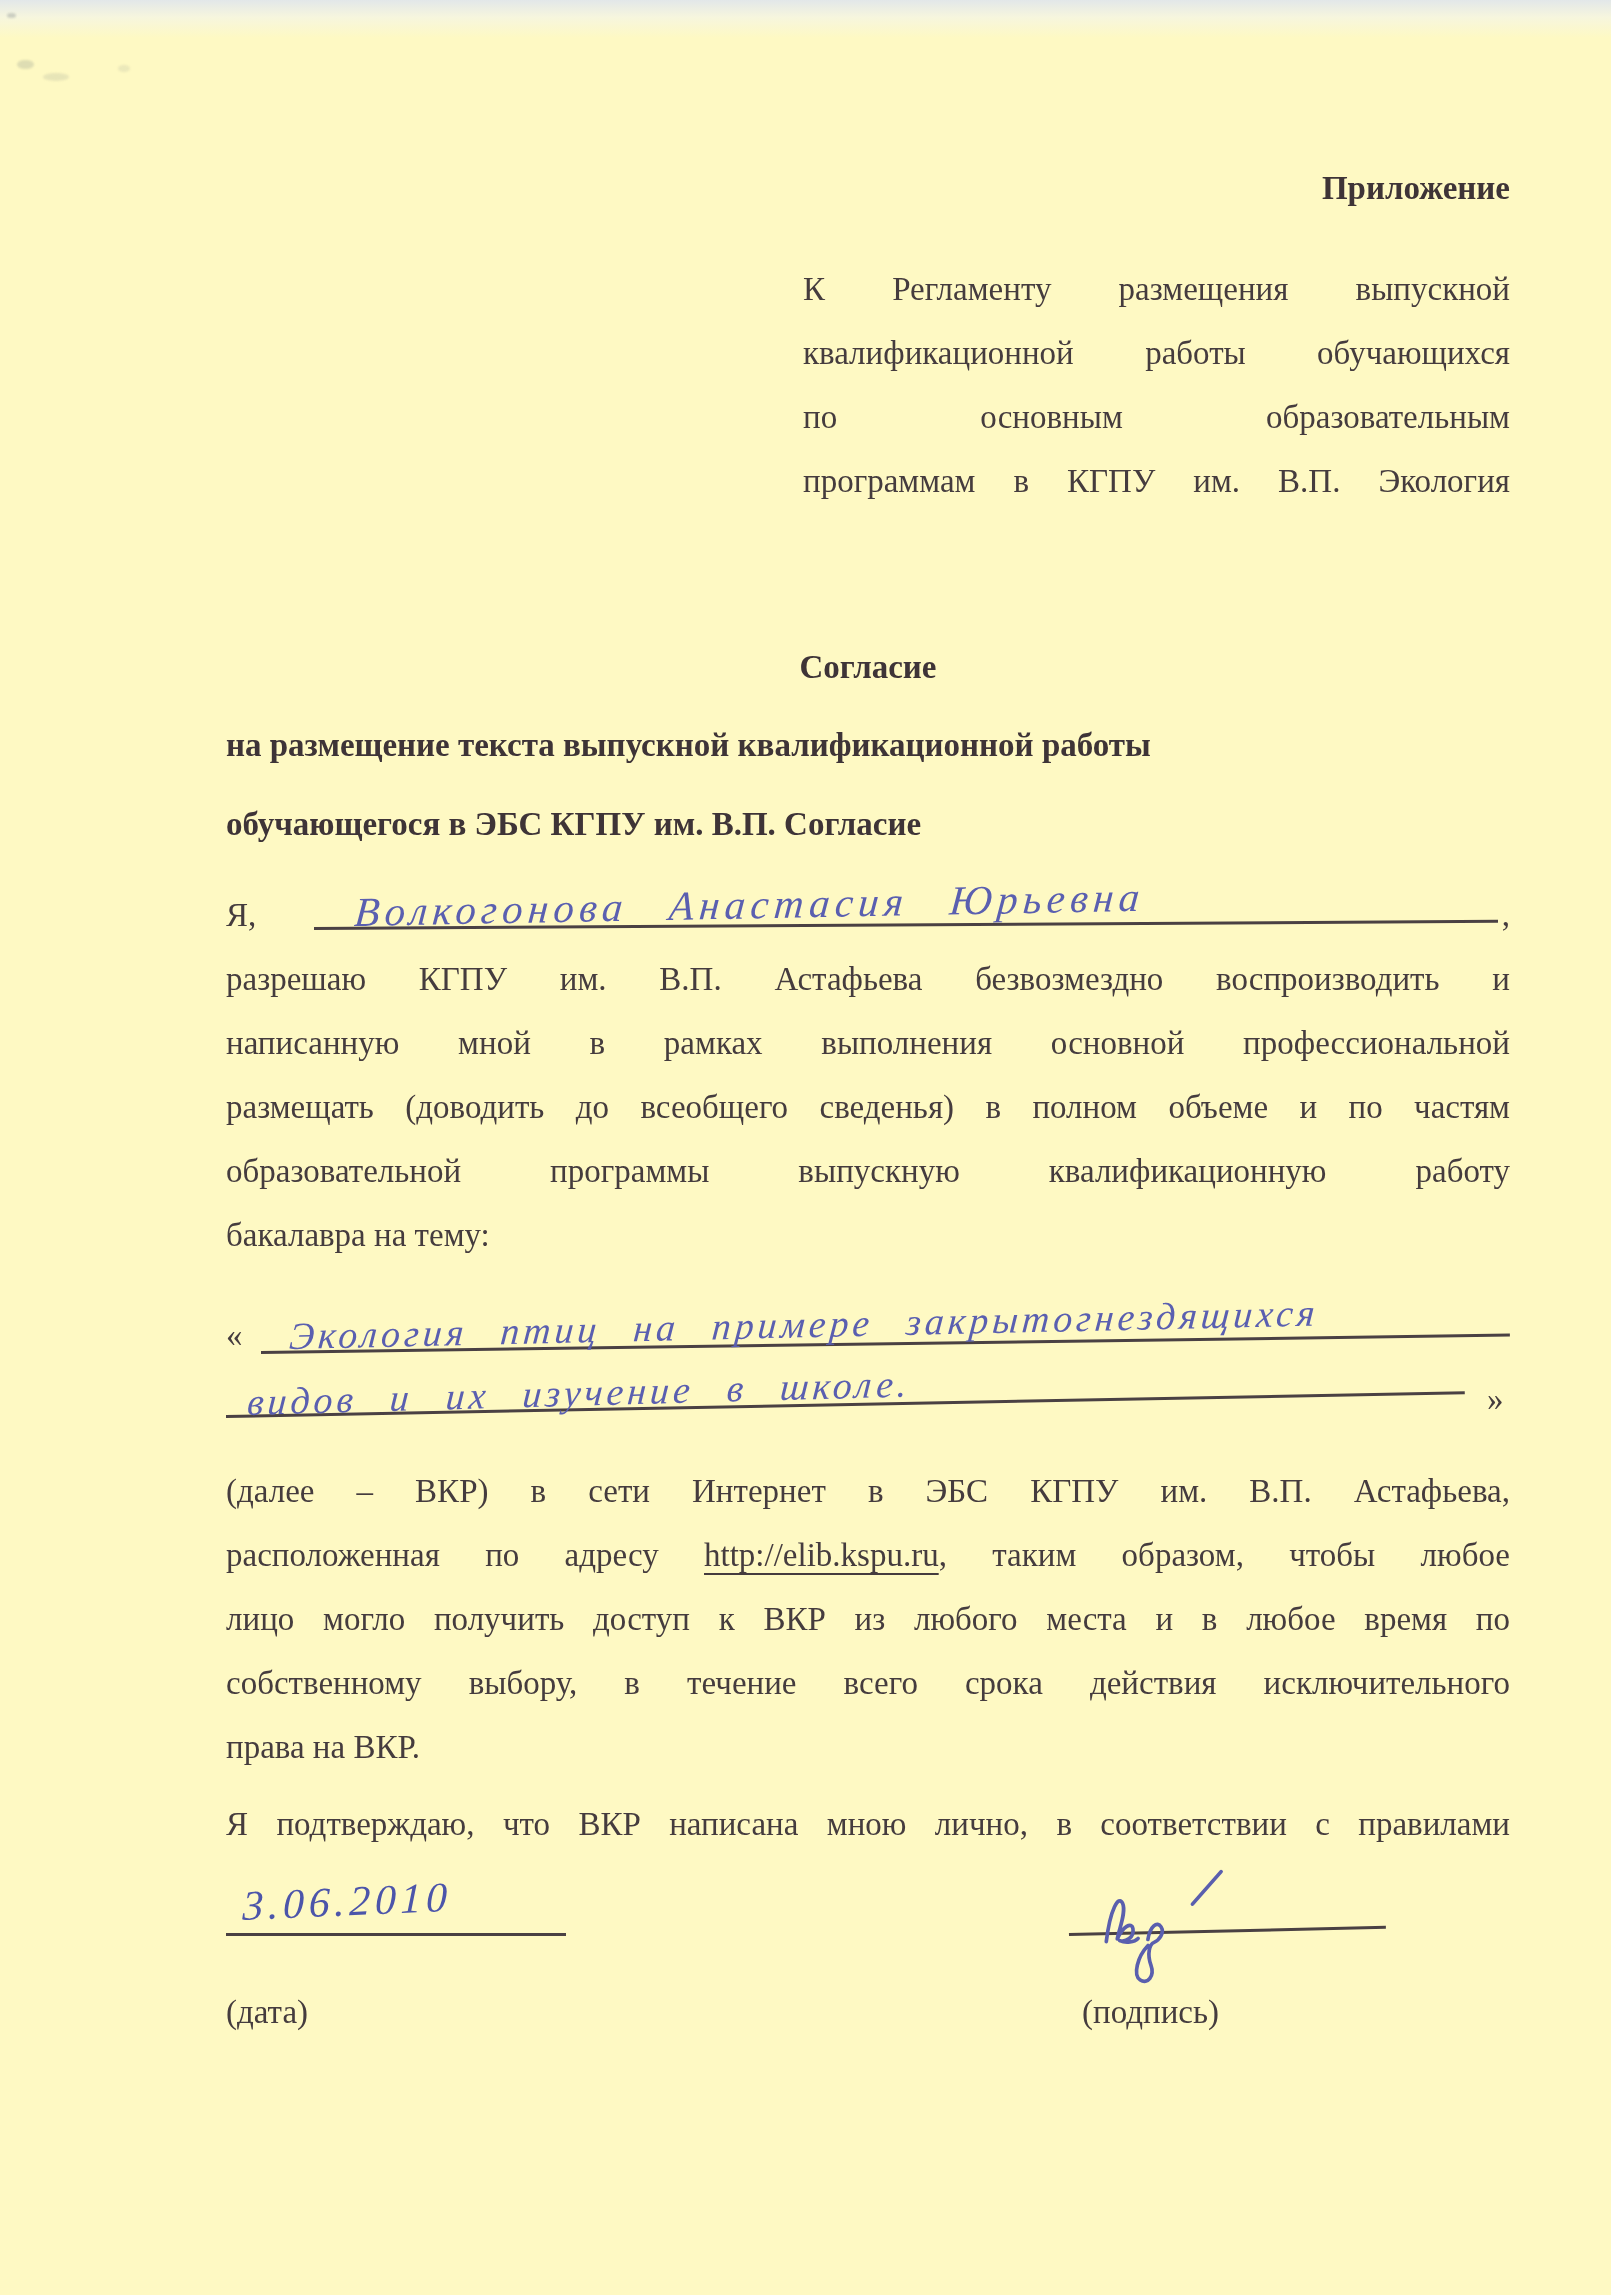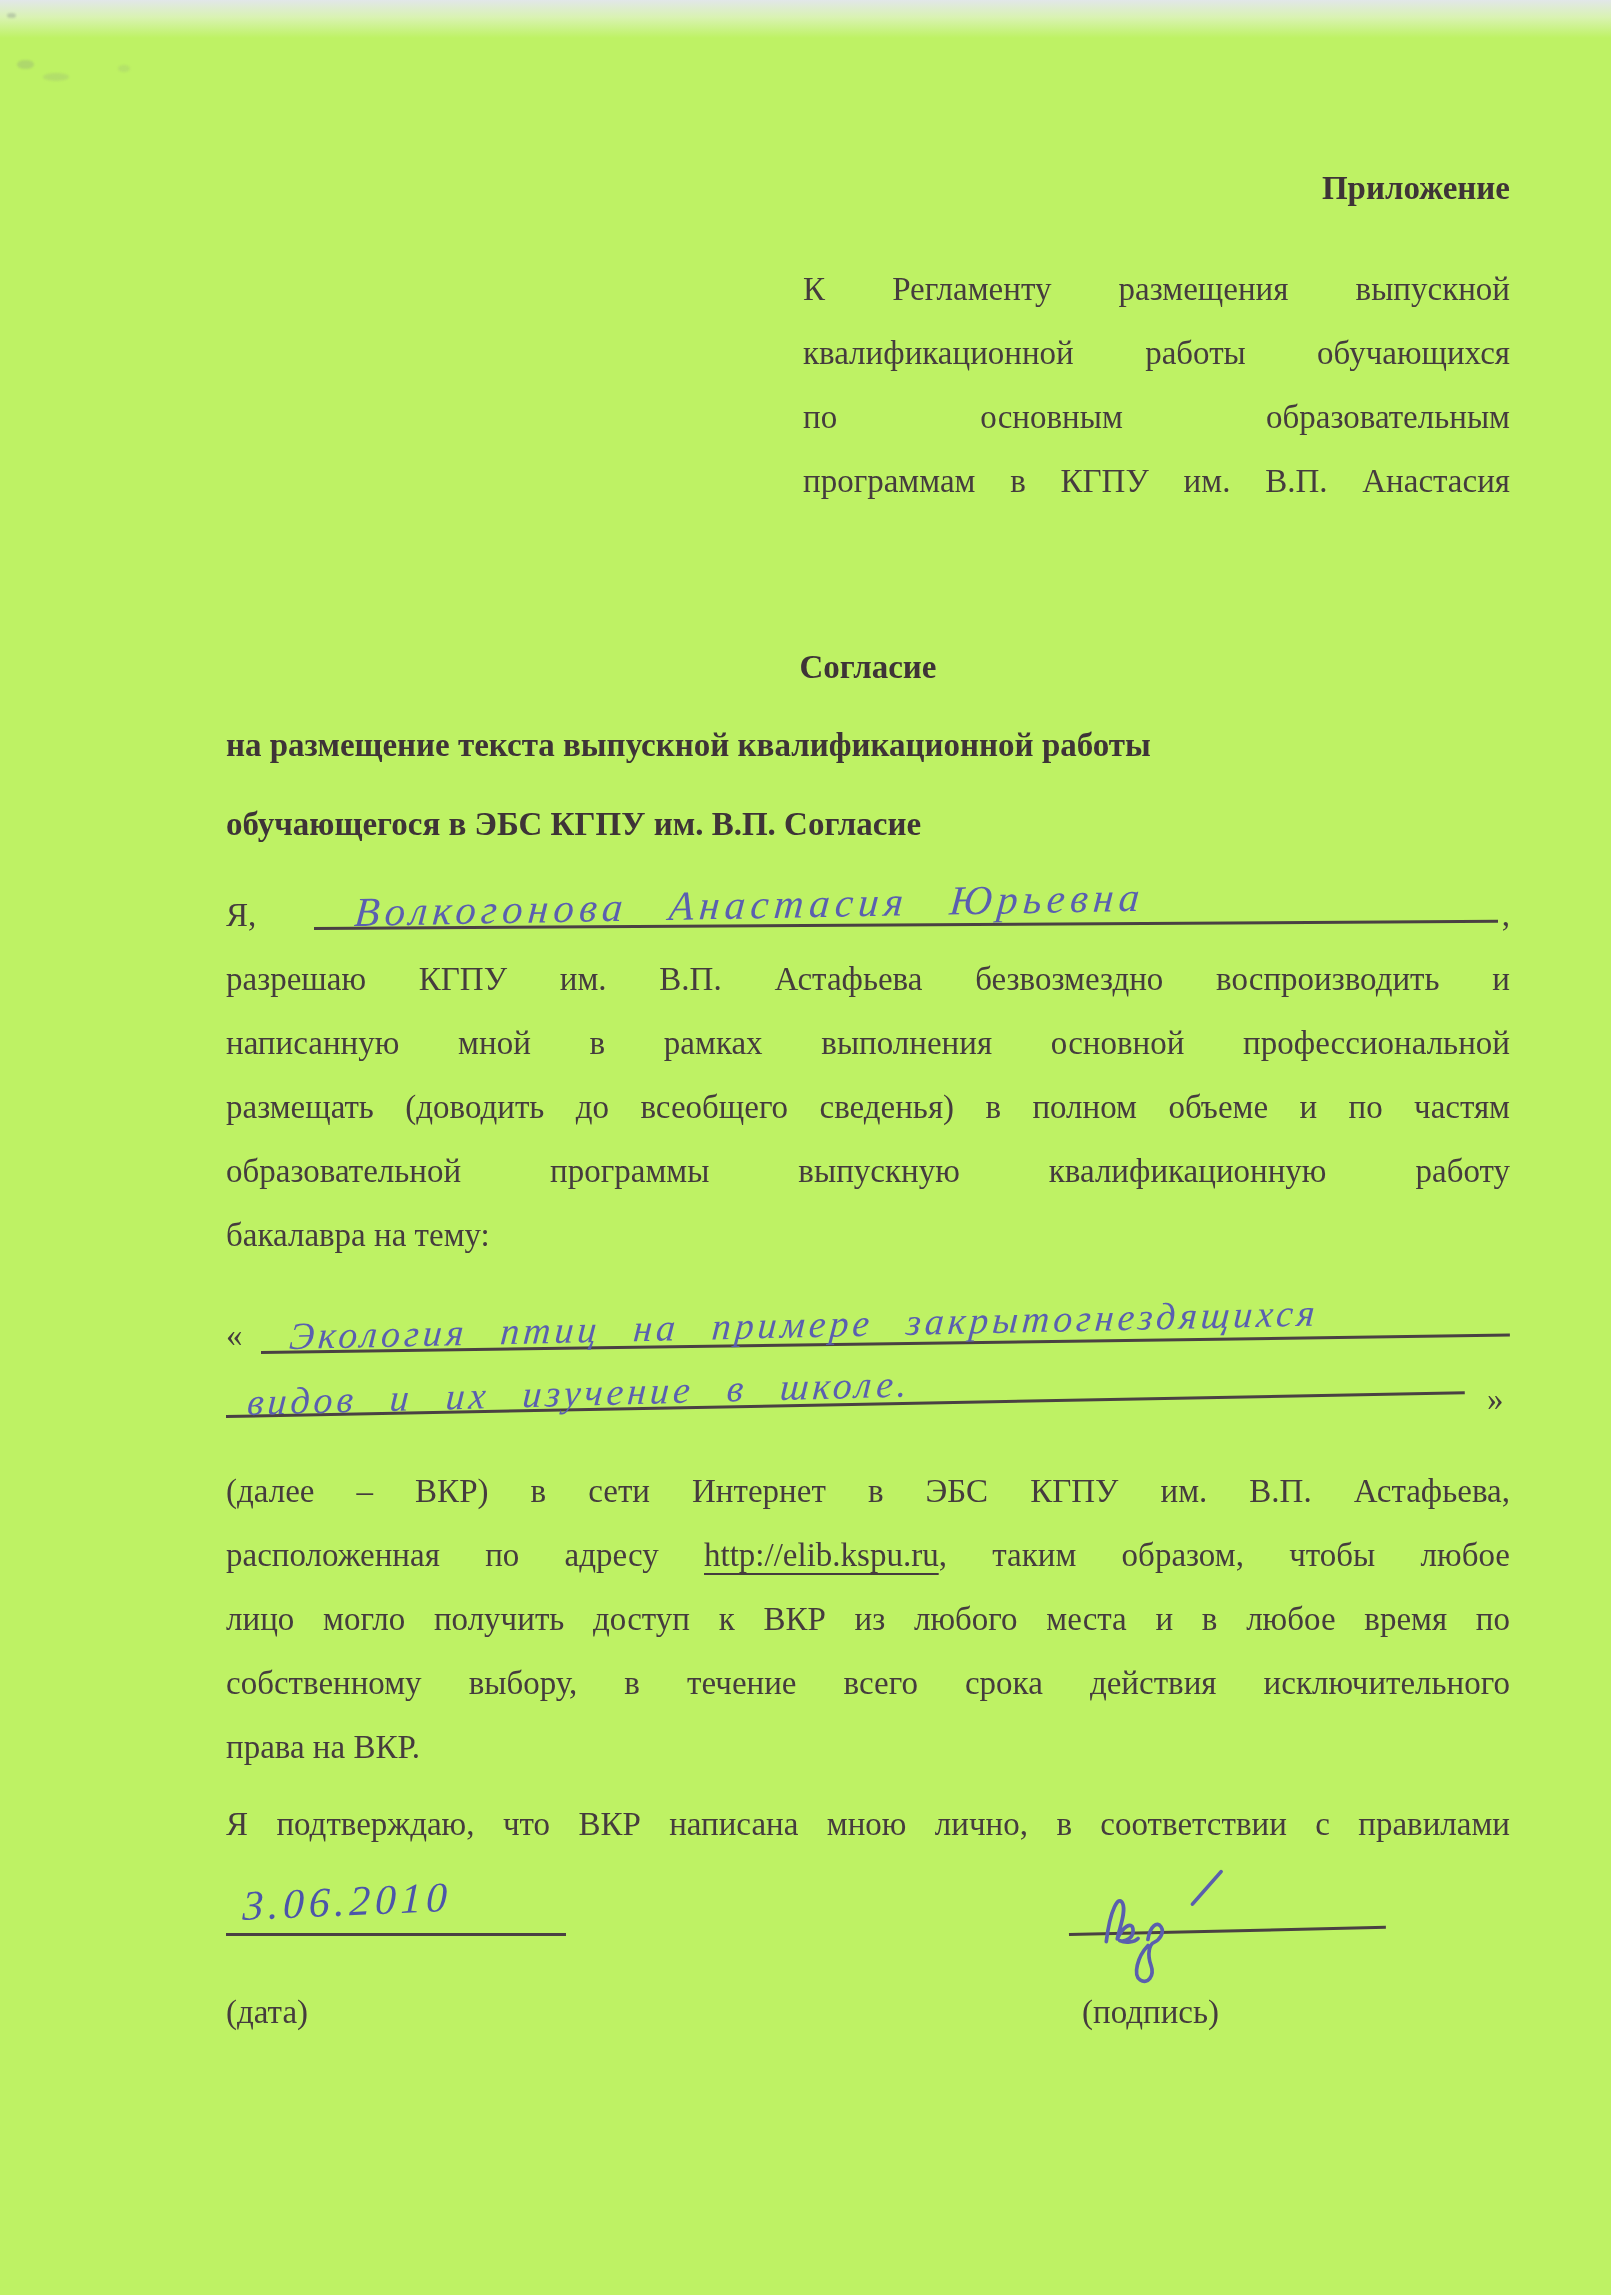--- a/index.html
+++ b/index.html
@@ -1,19 +1,19 @@
 <!DOCTYPE html>
 <html style="font-size:10.5px"><head>
 <meta charset="utf-8">
 <style>
   html,body{margin:0;padding:0;background:#ffffff;}
   .page{
     position:relative;
     width:1611px;height:2295px;
-    background:#bef264;
+    background:#fef9c3;
     box-sizing:border-box;
     padding:156px 101px 0 226px;
     font-family:"Liberation Serif","DejaVu Serif",serif;
     font-size:33px;line-height:64px;
     color:#453c3e;
     overflow:hidden;
   }
   
   .scan-band{position:absolute;top:0;left:0;right:0;height:38px;
     background:linear-gradient(180deg,#e2e7e9 0%,rgba(240,243,244,.55) 45%,rgba(252,252,250,0) 100%);}
@@ -86,21 +86,21 @@
   <div class="speck s2"></div>
   <div class="speck s3"></div>
   <div class="speck s4"></div>
 
   <div class="appendix">Приложение</div>
 
   <div class="reg-block">
     <div class="reg-line">К Регламенту размещения выпускной</div>
     <div class="reg-line">квалификационной работы обучающихся</div>
     <div class="reg-line">по основным образовательным</div>
-    <div class="reg-line">программам в КГПУ им. В.П. Анастасия</div>
+    <div class="reg-line">программам в КГПУ им. В.П. Экология</div>
   </div>
 
   <div class="title">Согласие</div>
   <div class="subtitle">на размещение текста выпускной квалификационной работы</div>
   <div class="subtitle">обучающегося в ЭБС КГПУ им. В.П. Согласие</div>
 
   <div class="hand-row body-start">
     <span class="prefix">Я,</span>
     <span class="writing-line">
       <span class="rule name-rule"></span>

